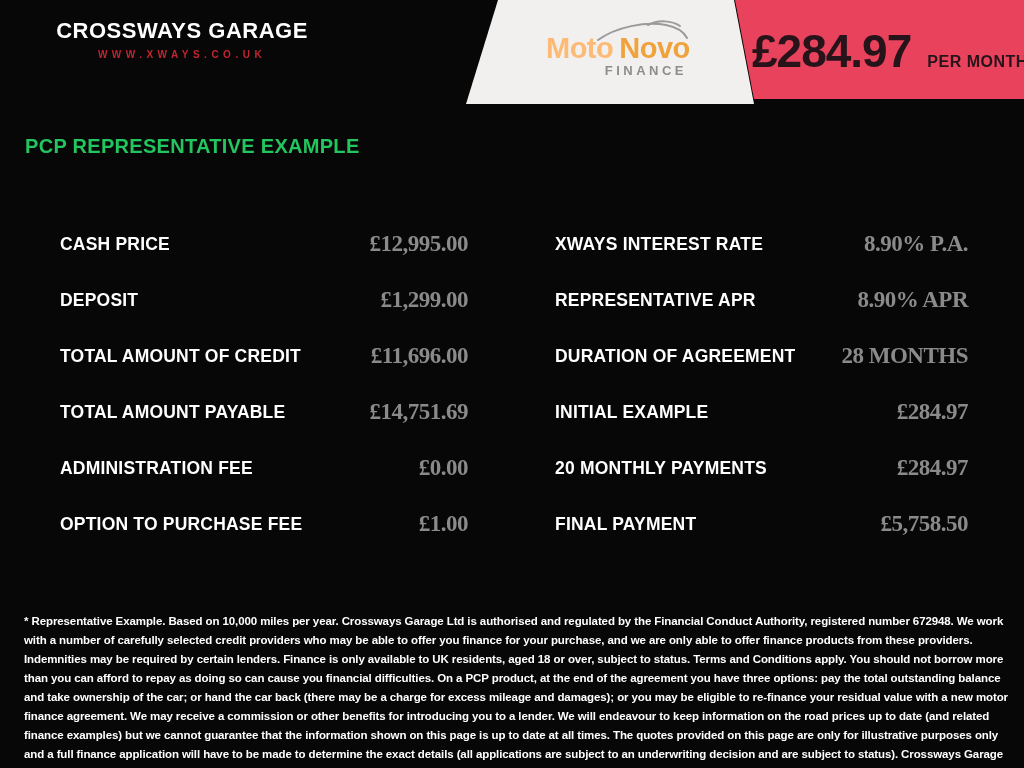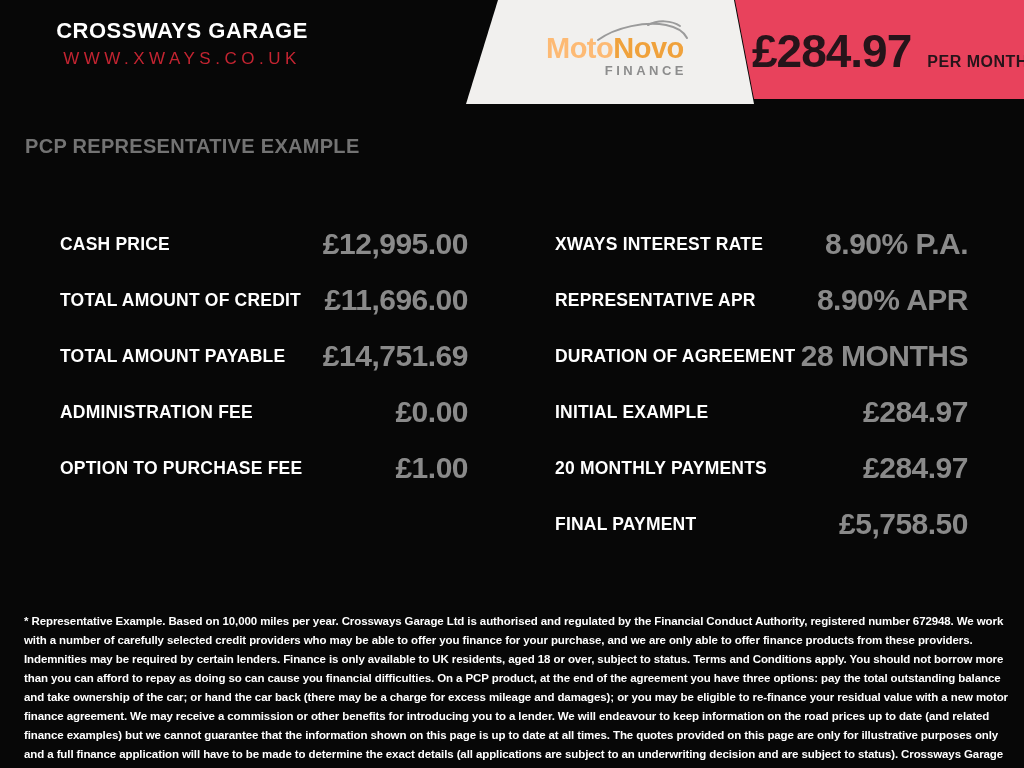--- a/index.html
+++ b/index.html
@@ -26,68 +26,68 @@
 
   .dealer-logo {
     position:absolute; left:42px; top:20px; width:280px;
     text-align:center; z-index:2;
   }
   .dealer-name {
     color:#ffffff; font-weight:bold; font-size:22px; line-height:22px;
     letter-spacing:0.5px;
   }
   .dealer-site {
-    margin-top:7px; color:#c32431; font-weight:normal; font-size:17px;
+    margin-top:7px; color:#c32431; font-weight:bold; font-size:10px;
     letter-spacing:4.5px;
   }
 
   .motonovo { position:absolute; left:546px; top:33px; width:142px; z-index:2; }
   .mn-wordmark { font-size:29px; font-weight:bold; letter-spacing:-0.5px; line-height:30px; white-space:nowrap; }
   .mn-moto { color:#fdba74; }
-  .mn-novo { color:#f0a23c; }
+  .mn-novo { color:#f0a23c;margin-left:6px; }
   .mn-finance {
     text-align:right; color:#8d8d8d; font-size:13px; font-weight:bold;
     letter-spacing:3.5px; margin-top:0px; padding-right:1px;
   }
   .mn-swoosh { position:absolute; top:-14px; left:50px; width:94px; height:24px; }
 
   .price-block {
     position:absolute; left:752px; top:24px; z-index:2;
     display:flex; align-items:baseline; gap:16px; white-space:nowrap;
   }
   .price-amount {
     font-size:46px; font-weight:bold; color:#26141a; letter-spacing:-1px;
   }
   .price-suffix {
     font-size:16px; font-weight:bold; color:#26141a; letter-spacing:0.5px;
   }
 
   
   .page-title {
     position:absolute; left:25px; top:135px;
-    color:#737373; font-size:20px; font-weight:bold; letter-spacing:0.3px;
+    color:#22c55e; font-size:20px; font-weight:bold; letter-spacing:0.3px;
   }
 
   .finance-table {
     position:absolute; top:216px; left:0; width:1024px;
   }
   .col { position:absolute; top:0; }
   .col-left  { left:60px;  width:408px; }
   .col-right { left:555px; width:413px; }
   .row {
     display:flex; justify-content:space-between; align-items:center;
     height:56px;
   }
   .row-label {
     color:#ffffff; font-weight:bold; font-size:17.5px; letter-spacing:0.2px;
     white-space:nowrap;
   }
   .row-value {
-    color:#8a8a8a; font-family:Liberation Sans, sans-serif; font-weight:bold;
-    font-size:30px; letter-spacing:-0.5px; white-space:nowrap;
+    color:#8a8a8a; font-family:Liberation Serif, serif; font-weight:bold;
+    font-size:23px; letter-spacing:-0.5px; white-space:nowrap;
   }
 
   
   .disclaimer {
     position:absolute; left:24px; top:612px; width:988px;
     color:#ffffff; font-size:11.5px; font-weight:bold;
     line-height:19px; letter-spacing:-0.1px;
   }
 </style>
 </head>
@@ -119,20 +119,24 @@
   </div>
 </div>
 
 <div class="page-title">PCP REPRESENTATIVE EXAMPLE</div>
 
 <div class="finance-table">
   <div class="col col-left">
     <div class="row">
       <span class="row-label">CASH PRICE</span>
       <span class="row-value">£12,995.00</span>
+    </div>
+    <div class="row">
+      <span class="row-label">DEPOSIT</span>
+      <span class="row-value">£1,299.00</span>
     </div>
     <div class="row">
       <span class="row-label">TOTAL AMOUNT OF CREDIT</span>
       <span class="row-value">£11,696.00</span>
     </div>
     <div class="row">
       <span class="row-label">TOTAL AMOUNT PAYABLE</span>
       <span class="row-value">£14,751.69</span>
     </div>
     <div class="row">

